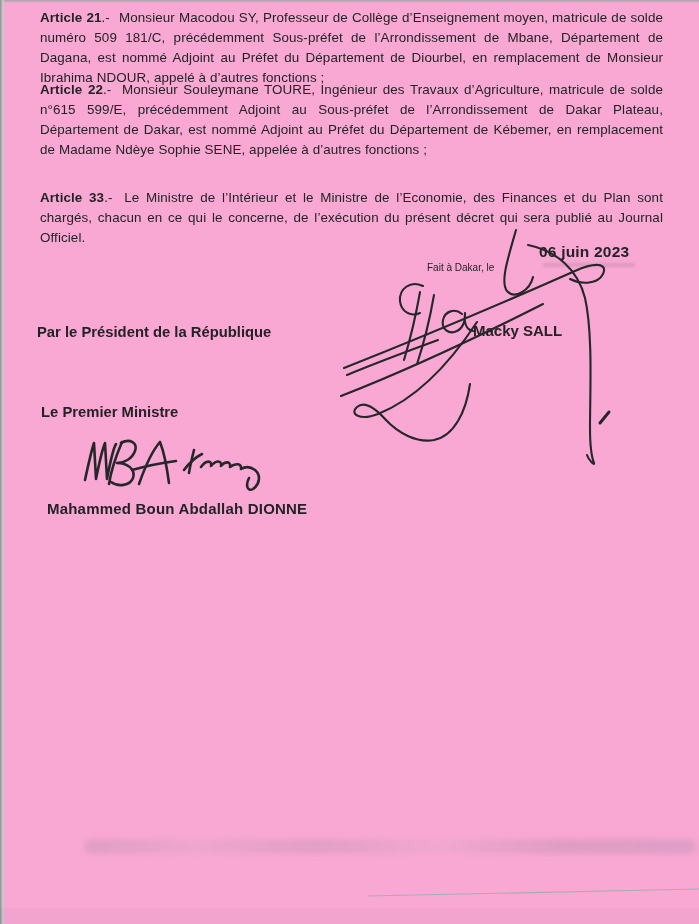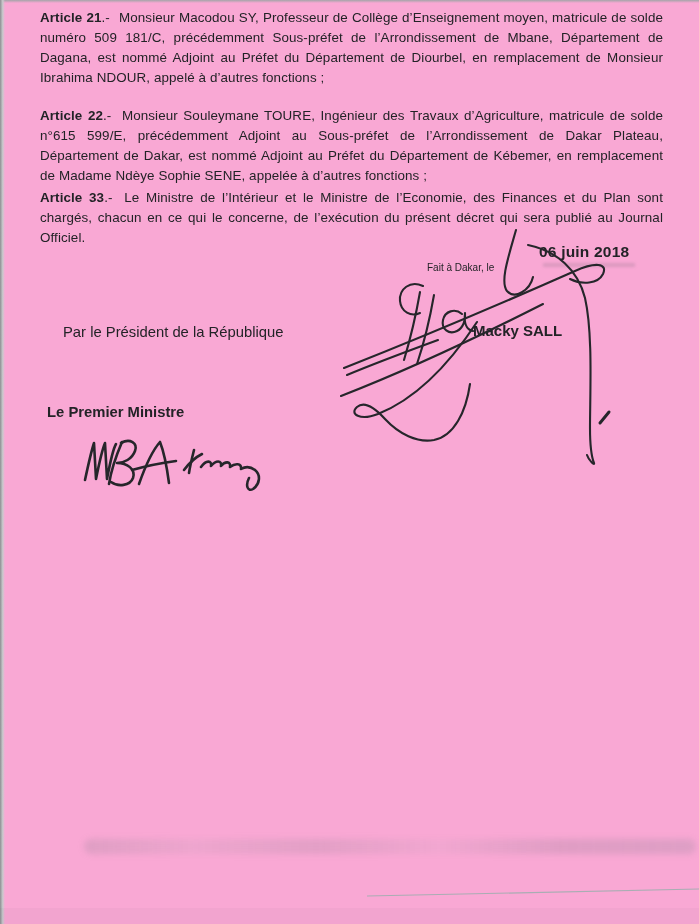--- a/index.html
+++ b/index.html
@@ -16,28 +16,28 @@
     background:linear-gradient(90deg,#8e8e92,#cacacd 55%,rgba(255,255,255,0));}
   .edge-bottom{position:absolute;left:0;bottom:0;width:100%;height:16px;
     background:rgba(70,70,85,.035);}
   .article{
     position:absolute;left:40px;width:623px;margin:0;
     font-size:13.4px;line-height:20px;text-align:justify;
     letter-spacing:.1px;color:#232327;
   }
   .article .lbl{font-weight:700;}
   .article .sep{padding-right:5px;}
-  .a21{top:8px;} .a22{top:106px;} .a23{top:188px;}
+  .a21{top:8px;} .a22{top:80px;} .a23{top:188px;}
   .date{position:absolute;left:539px;top:243px;font-size:15.5px;font-weight:700;letter-spacing:.2px;}
   .date-smear{position:absolute;left:543px;top:263px;width:92px;height:4px;
     background:rgba(90,90,100,.18);filter:blur(1.5px);}
   .place{position:absolute;left:427px;top:262px;font-size:10px;}
   .president-name{position:absolute;left:473px;top:322px;font-size:15px;font-weight:700;}
-  .by-president{position:absolute;left:63px;top:324px;font-size:14.8px;font-weight:400;}
-  .pm-title{position:absolute;left:47px;top:404px;font-size:14.8px;font-weight:700;}
+  .by-president{position:absolute;left:37px;top:324px;font-size:14.8px;font-weight:700;}
+  .pm-title{position:absolute;left:41px;top:404px;font-size:14.8px;font-weight:700;}
   .pm-name{position:absolute;left:47px;top:500px;font-size:15px;font-weight:700;letter-spacing:.2px;}
   .smudge{position:absolute;left:84px;top:839px;width:612px;height:15px;border-radius:8px;
     background:linear-gradient(90deg,rgba(120,120,132,.20),rgba(150,150,160,.10) 18%,
       rgba(118,118,130,.17) 38%,rgba(160,160,172,.08) 58%,rgba(108,108,124,.18) 78%,
       rgba(128,128,146,.22));
     filter:blur(3px);}
   svg.overlay{position:absolute;left:0;top:0;pointer-events:none;}
   .sig{stroke:#26262b;fill:none;stroke-linecap:round;stroke-linejoin:round;}
 </style>
 </head>
@@ -47,26 +47,27 @@
 
   <div class="edge-top"></div>
   <div class="edge-left"></div>
 
   <p class="article a21"><span class="lbl">Article 21</span><span class="sep">.-</span> <span>Monsieur Macodou SY, Professeur de Collège d’Enseignement moyen, matricule de solde numéro 509 181/C, précédemment Sous-préfet de l’Arrondissement de Mbane, Département de Dagana, est nommé Adjoint au Préfet du Département de Diourbel, en remplacement de Monsieur Ibrahima NDOUR, appelé à d’autres fonctions ;</span></p>
 
   <p class="article a22"><span class="lbl">Article 22</span><span class="sep">.-</span> <span>Monsieur Souleymane TOURE, Ingénieur des Travaux d’Agriculture, matricule de solde n°615 599/E, précédemment Adjoint au Sous-préfet de l’Arrondissement de Dakar Plateau, Département de Dakar, est nommé Adjoint au Préfet du Département de Kébemer, en remplacement de Madame Ndèye Sophie SENE, appelée à d’autres fonctions ;</span></p>
 
   <p class="article a23"><span class="lbl">Article 33</span><span class="sep">.-</span> <span>Le Ministre de l’Intérieur et le Ministre de l’Economie, des Finances et du Plan sont chargés, chacun en ce qui le concerne, de l’exécution du présent décret qui sera publié au Journal Officiel.</span></p>
 
-  <div class="date">06 juin 2018</div>
+  <div class="date">06 juin 2023</div>
   <div class="date-smear"></div>
   <div class="place">Fait à Dakar, le</div>
   <div class="president-name">Macky SALL</div>
   <div class="by-president">Par le Président de la République</div>
   <div class="pm-title">Le Premier Ministre</div>
+  <div class="pm-name">Mahammed Boun Abdallah DIONNE</div>
 
   <div class="smudge"></div>
 
   <svg class="overlay" width="699" height="924" viewBox="0 0 699 924">
 
     <g class="sig" stroke-width="2.1">
       <path d="M344 368 C420 338 505 302 575 271 C595 262 608 263 603 274 C598 284 582 285 570 279"></path>
       <path d="M347 375 C378 362 408 351 438 340"></path>
       <path d="M341 396 C400 373 470 341 543 304"></path>
       <path d="M516 230 C508 258 500 282 507 291 C515 300 530 290 533 277"></path>

